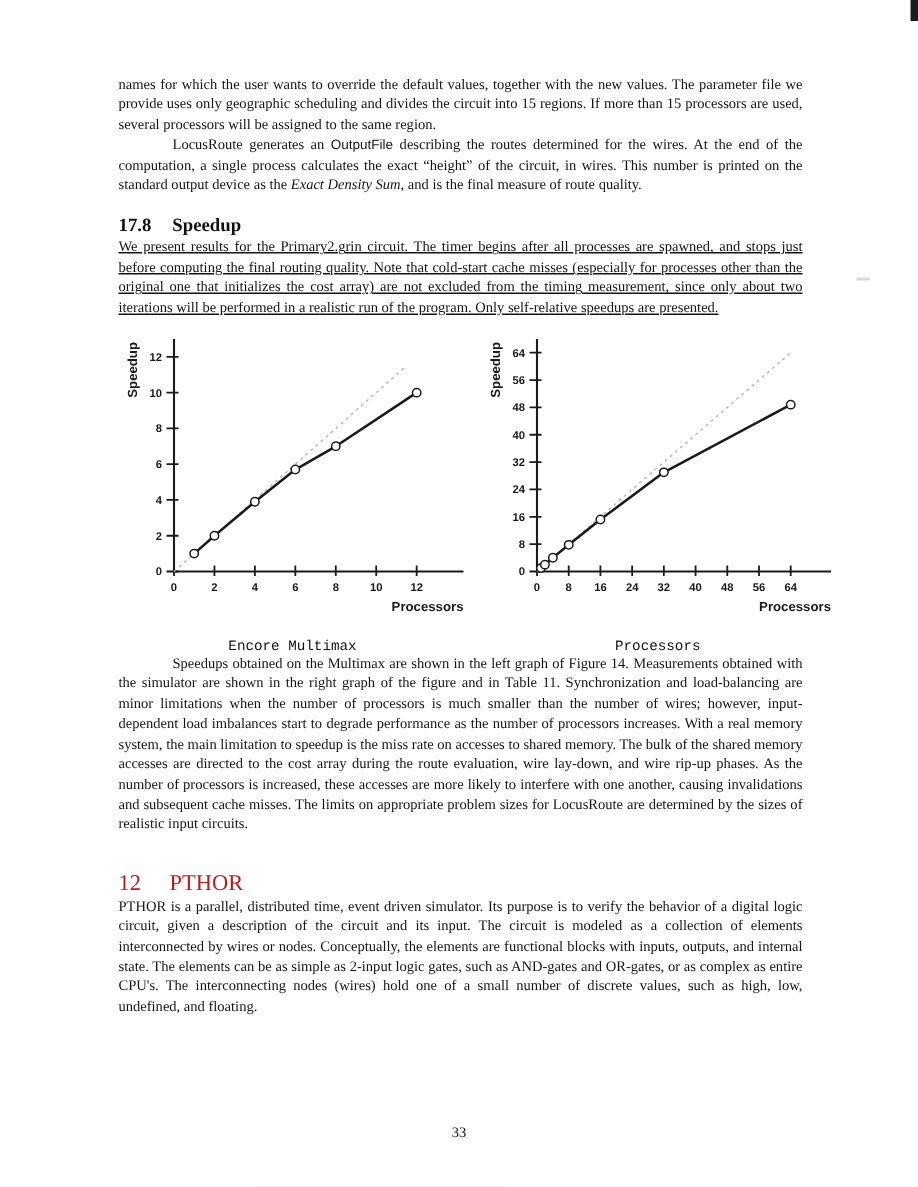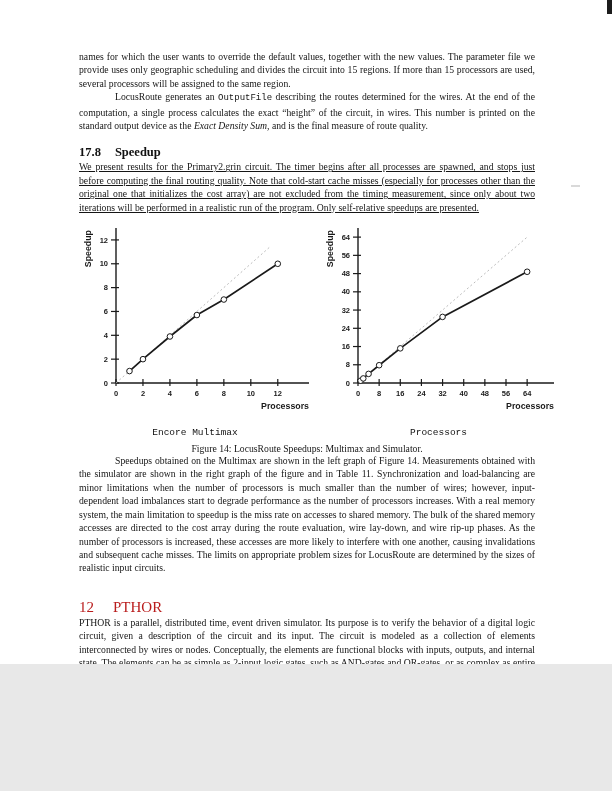--- a/index.html
+++ b/index.html
@@ -1,18 +1,18 @@
 <!DOCTYPE html>
 <html><head>
 <meta charset="utf-8">
 <style>
   html,body{margin:0;padding:0;background:#e8e8e8;}
   .page{
     position:relative;
-    width:612px;height:664px;
+    width:612px;height:791px;
     background:#ffffff;
     font-family:"Liberation Serif","DejaVu Serif",serif;
     color:#151515;
     overflow:hidden;
   }
   .content{
     position:absolute;
     left:79px;top:50px;width:456px;
   }
   p.body-text{
@@ -21,21 +21,21 @@
     line-height:13.4px;
     text-align:justify;
     color:#151515;
   }
   p.body-text.indent{text-indent:36px;}
   .mt-p2{margin-top:7px;}
   .mt-p3{margin-top:10px;text-decoration:underline;}
   .mt-p4{margin-top:16px;}
   .mt-p5{margin-top:14px;}
   .mono{
-    font-family:Liberation Mono, monospace;
+    font-family:Liberation Sans, sans-serif;
     font-size:9px;
   }
   .italic{font-style:italic;}
   h2.subsection{
     margin:13px 0 0 0;
     font-size:12.5px;
     font-weight:bold;
     color:#111;
   }
   h2.subsection .sec-num{margin-right:14px;}
@@ -197,21 +197,20 @@
               <circle cx="42.285714285714285" cy="155.44117647058823" r="2.8" fill="#ffffff" stroke="#1a1a1a" stroke-width="1"></circle>
               <circle cx="47.57142857142857" cy="150.88235294117646" r="2.8" fill="#ffffff" stroke="#1a1a1a" stroke-width="1"></circle>
               <circle cx="58.14285714285714" cy="142.22058823529412" r="2.8" fill="#ffffff" stroke="#1a1a1a" stroke-width="1"></circle>
               <circle cx="79.28571428571428" cy="125.3529411764706" r="2.8" fill="#ffffff" stroke="#1a1a1a" stroke-width="1"></circle>
               <circle cx="121.57142857142857" cy="93.89705882352942" r="2.8" fill="#ffffff" stroke="#1a1a1a" stroke-width="1"></circle>
               <circle cx="206.14285714285714" cy="48.76470588235294" r="2.8" fill="#ffffff" stroke="#1a1a1a" stroke-width="1"></circle>
             </svg>
           <div class="chart-title">Processors</div>
         </div>
       </div>
-      <div class="figure-caption">Figure 14: LocusRoute Speedups: Multimax and Simulator.</div>
     </div>
 
     <p class="body-text indent mt-p4">Speedups obtained on the Multimax are shown in the left graph of Figure 14. Measurements obtained with the simulator are shown in the right graph of the figure and in Table 11. Synchronization and load-balancing are minor limitations when the number of processors is much smaller than the number of wires; however, input-dependent load imbalances start to degrade performance as the number of processors increases. With a real memory system, the main limitation to speedup is the miss rate on accesses to shared memory. The bulk of the shared memory accesses are directed to the cost array during the route evaluation, wire lay-down, and wire rip-up phases. As the number of processors is increased, these accesses are more likely to interfere with one another, causing invalidations and subsequent cache misses. The limits on appropriate problem sizes for LocusRoute are determined by the sizes of realistic input circuits.</p>
 
     <h1 class="section"><span class="sec-num">12</span><span>PTHOR</span></h1>
 
     <p class="body-text mt-p5">PTHOR is a parallel, distributed time, event driven simulator. Its purpose is to verify the behavior of a digital logic circuit, given a description of the circuit and its input. The circuit is modeled as a collection of elements interconnected by wires or nodes. Conceptually, the elements are functional blocks with inputs, outputs, and internal state. The elements can be as simple as 2-input logic gates, such as AND-gates and OR-gates, or as complex as entire CPU's. The interconnecting nodes (wires) hold one of a small number of discrete values, such as high, low, undefined, and floating.</p>
 
   </div>
 

